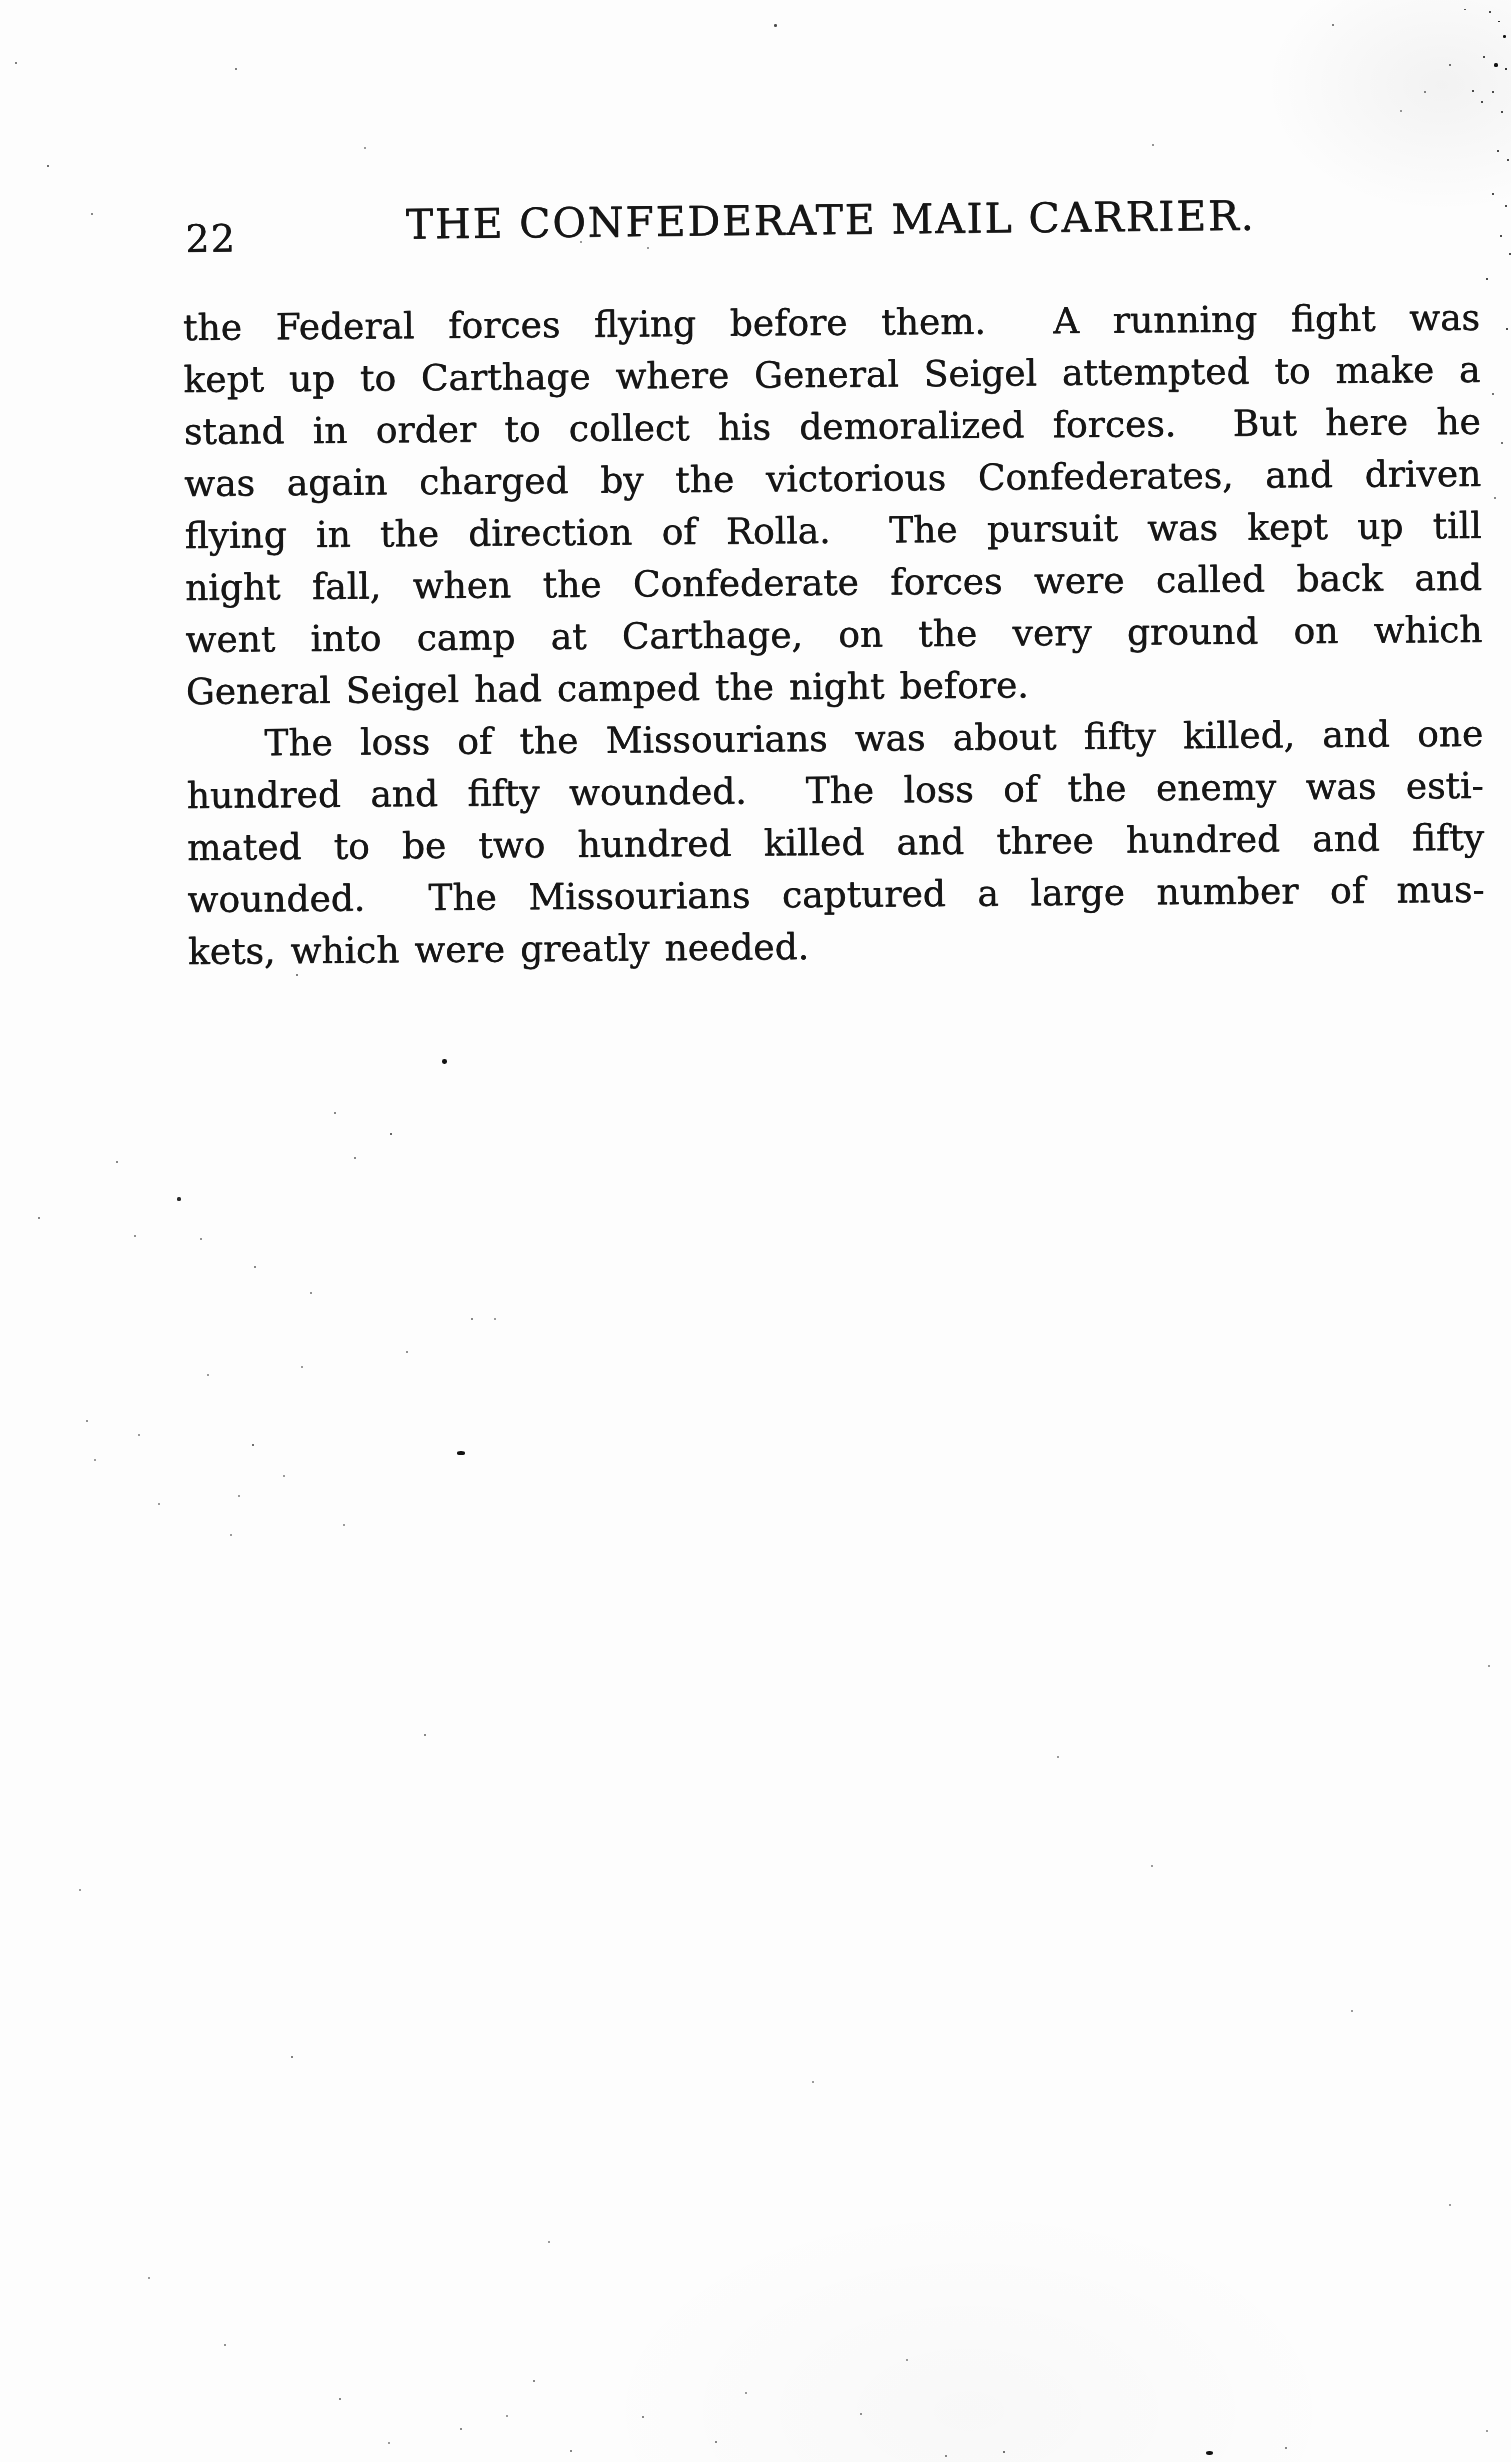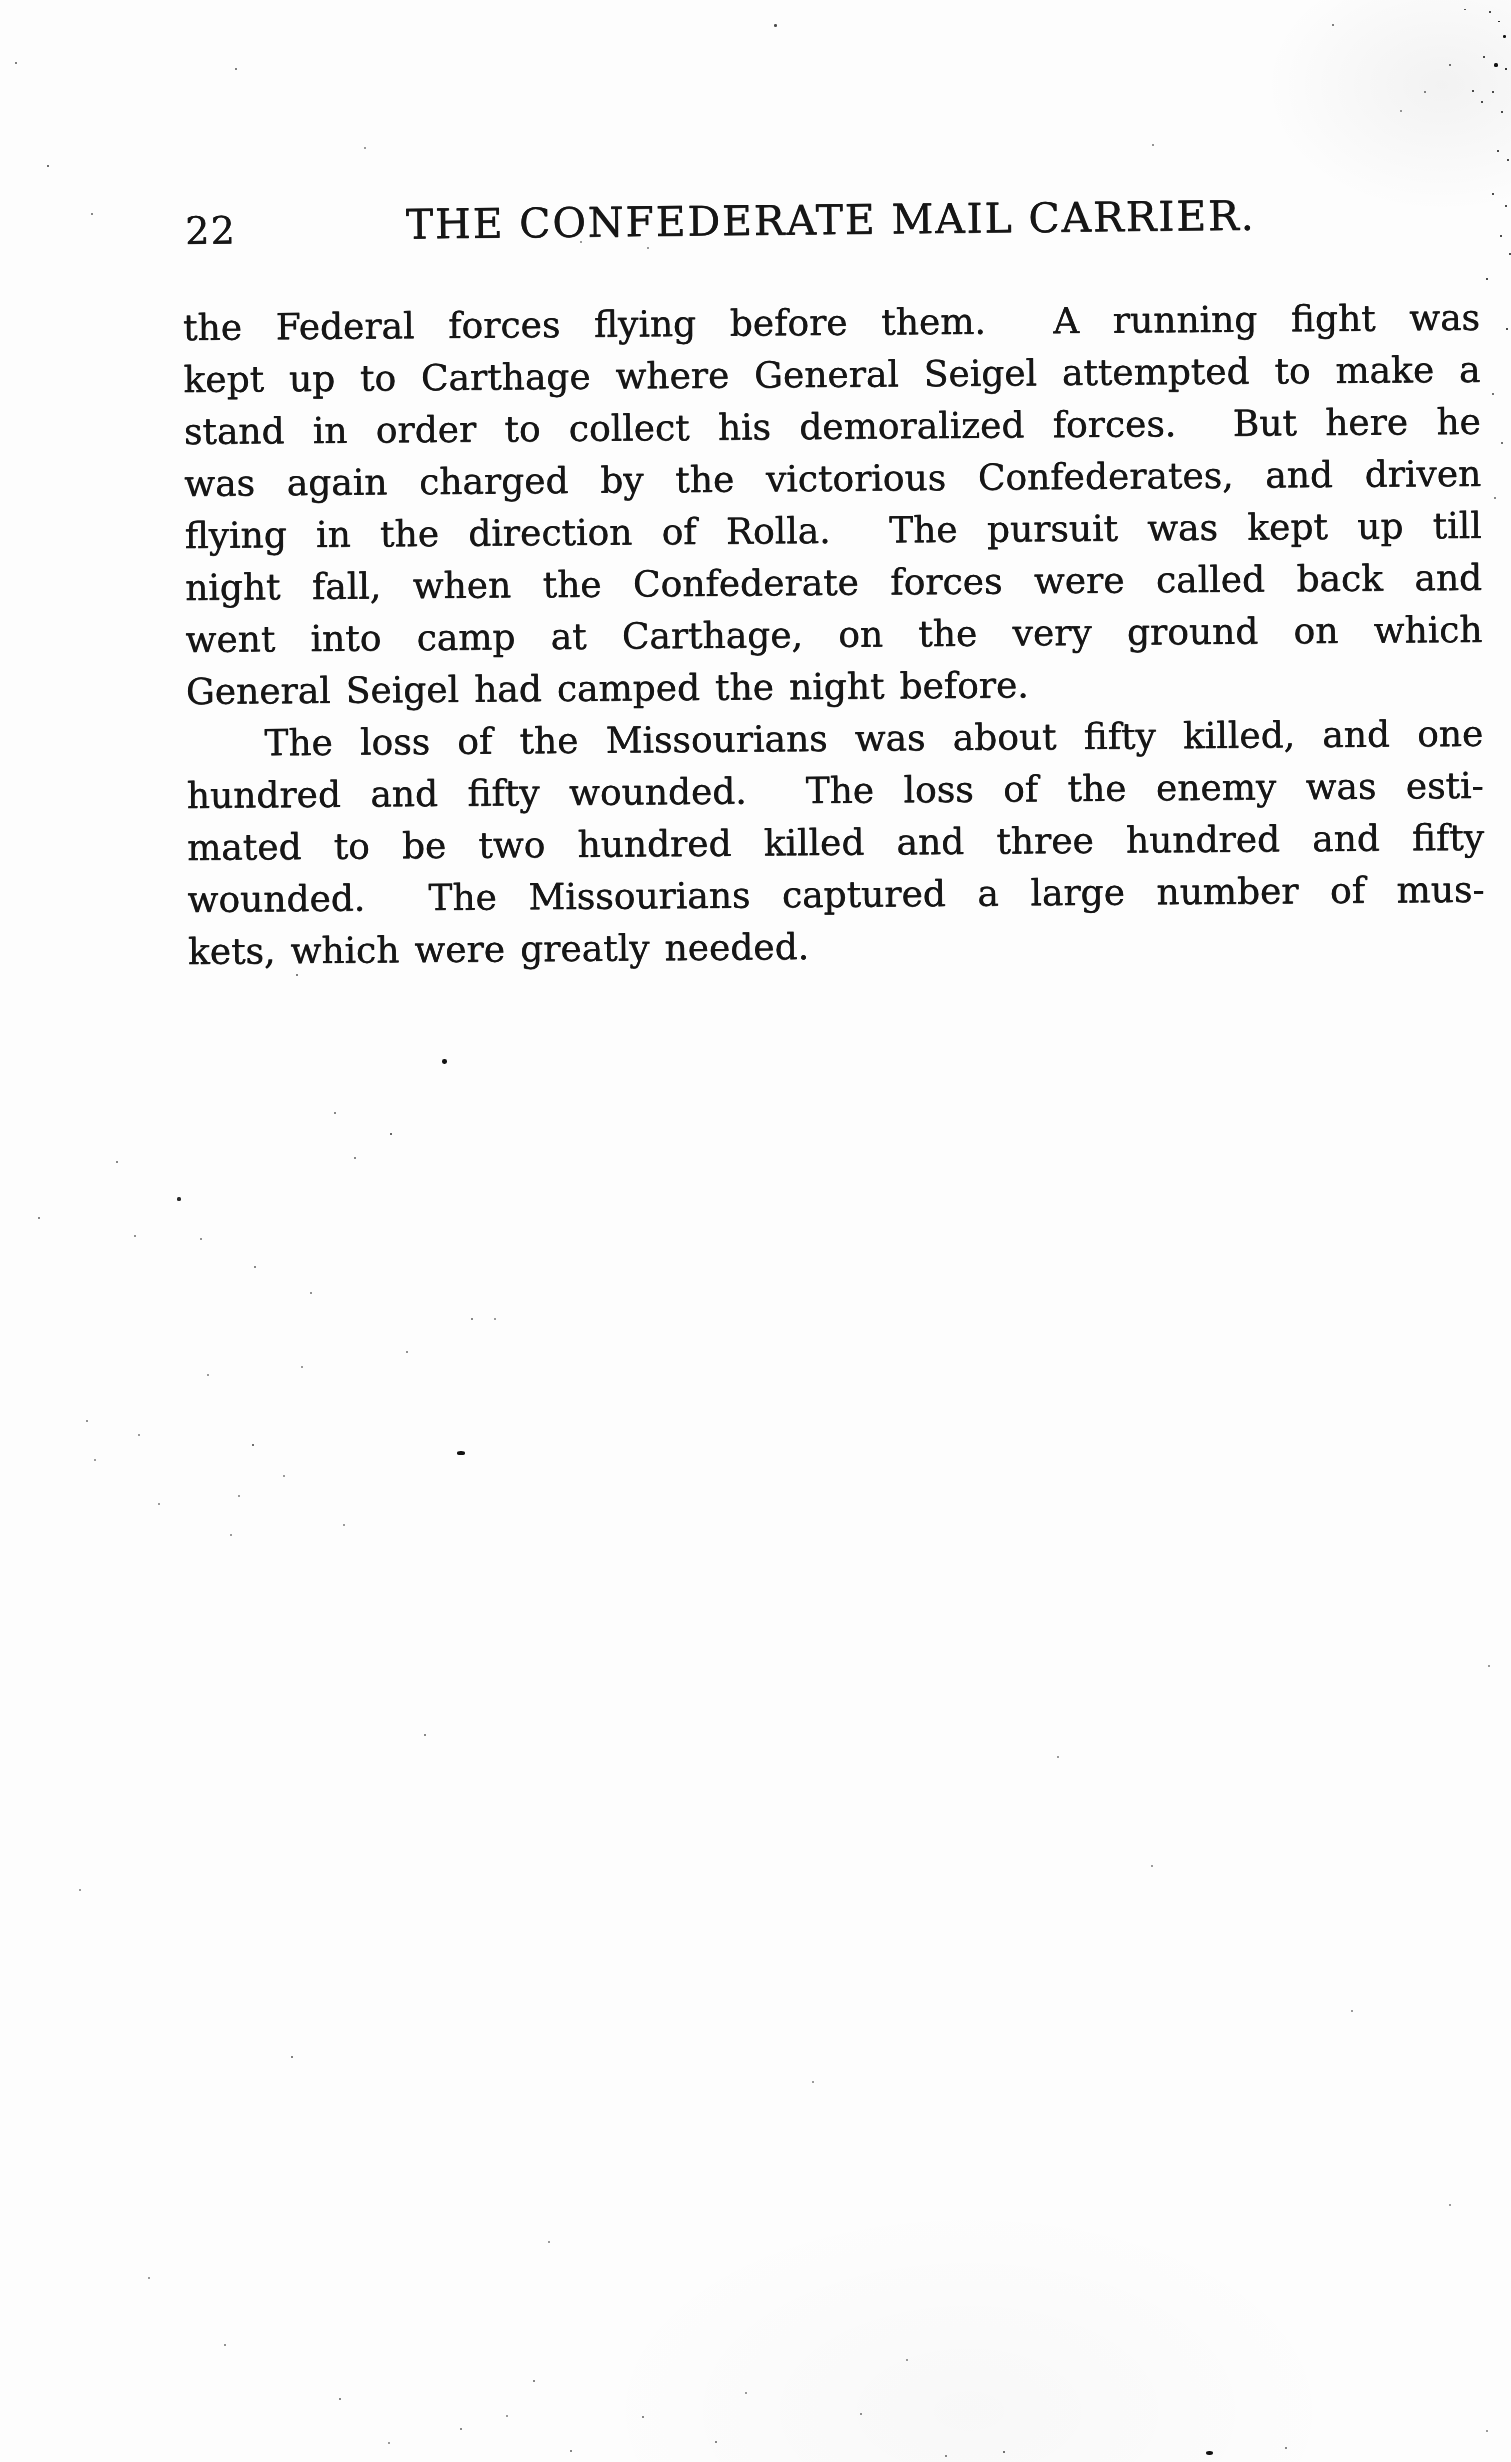--- a/index.html
+++ b/index.html
@@ -22,21 +22,21 @@
   #content{
     position:absolute;left:182px;top:197px;width:1297px;
     transform:rotate(-0.45deg);
     transform-origin:0 0;
   }
   #header-row{
     position:relative;height:61px;
     transform:rotate(-0.15deg);transform-origin:0 100%;
   }
   #page-number{
-    position:absolute;left:3px;bottom:8px;
+    position:absolute;left:3px;bottom:0;
     font-size:38px;line-height:1;
     letter-spacing:1.2px;
   }
   #running-title{
     text-align:center;
     font-size:41px;line-height:61px;
     letter-spacing:1.8px;
     white-space:nowrap;
   }
   #body-lines{margin-top:44px;}

